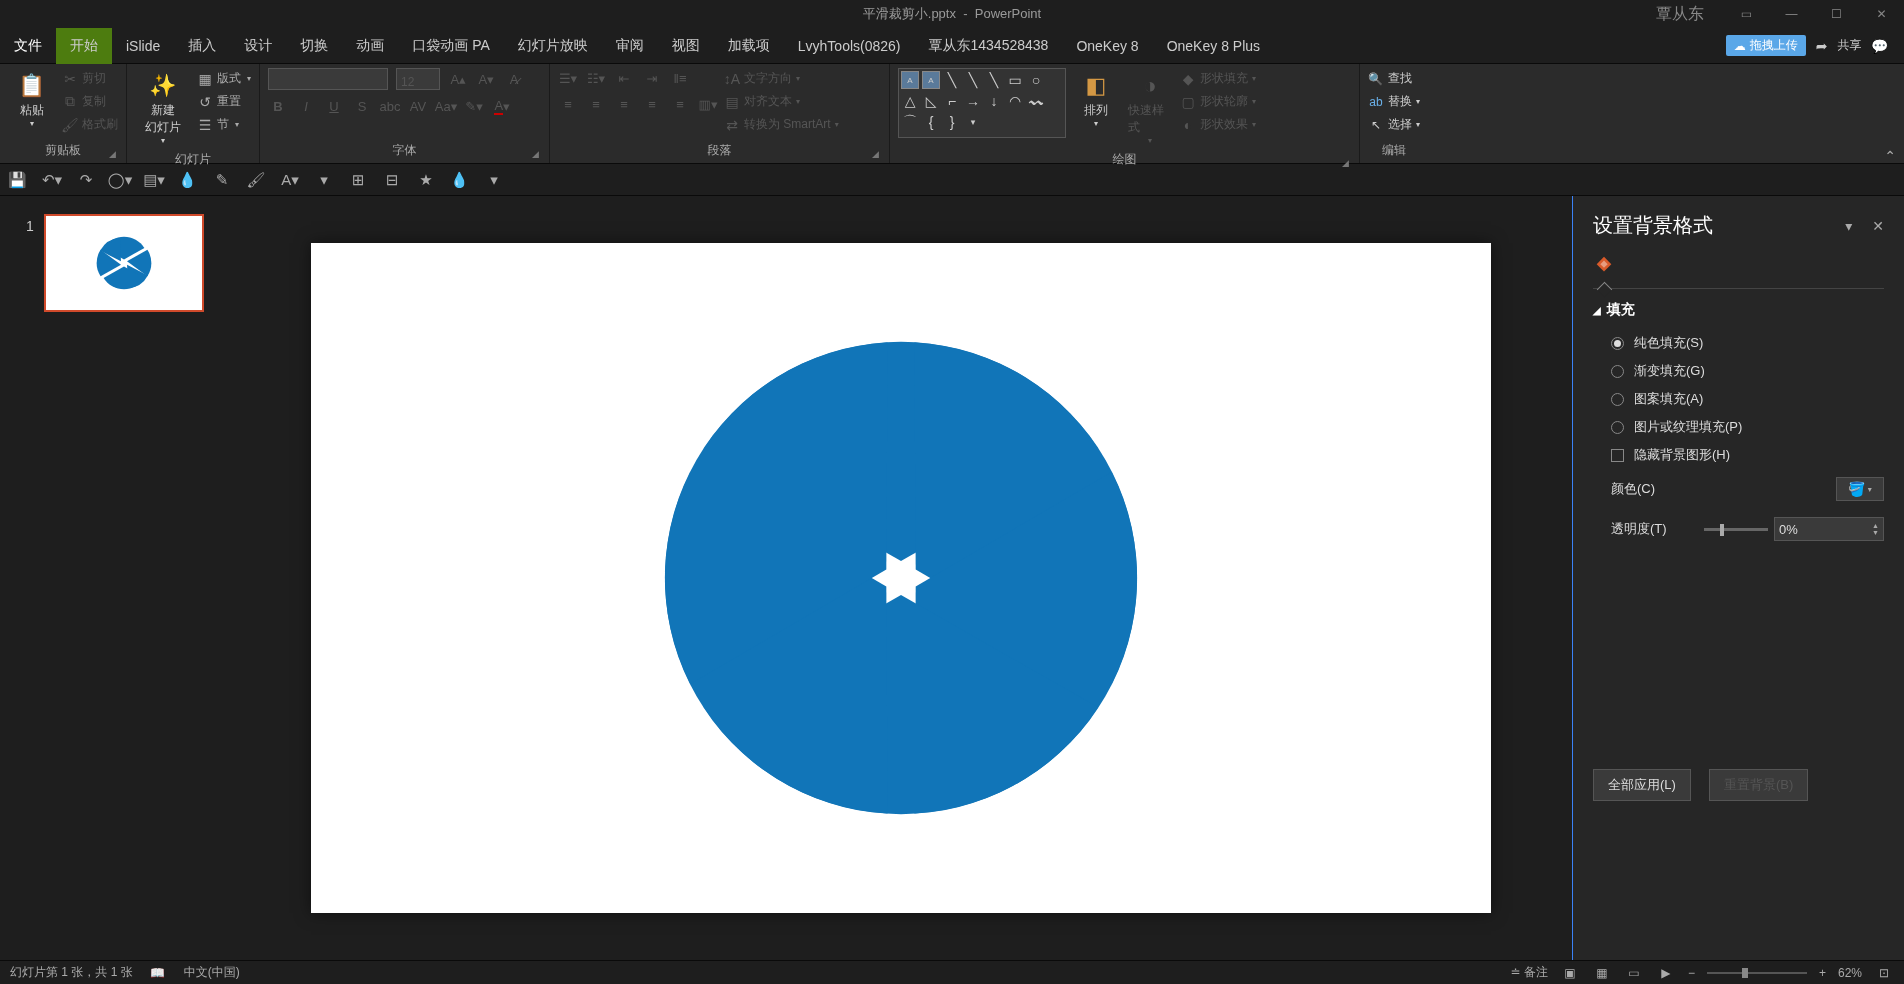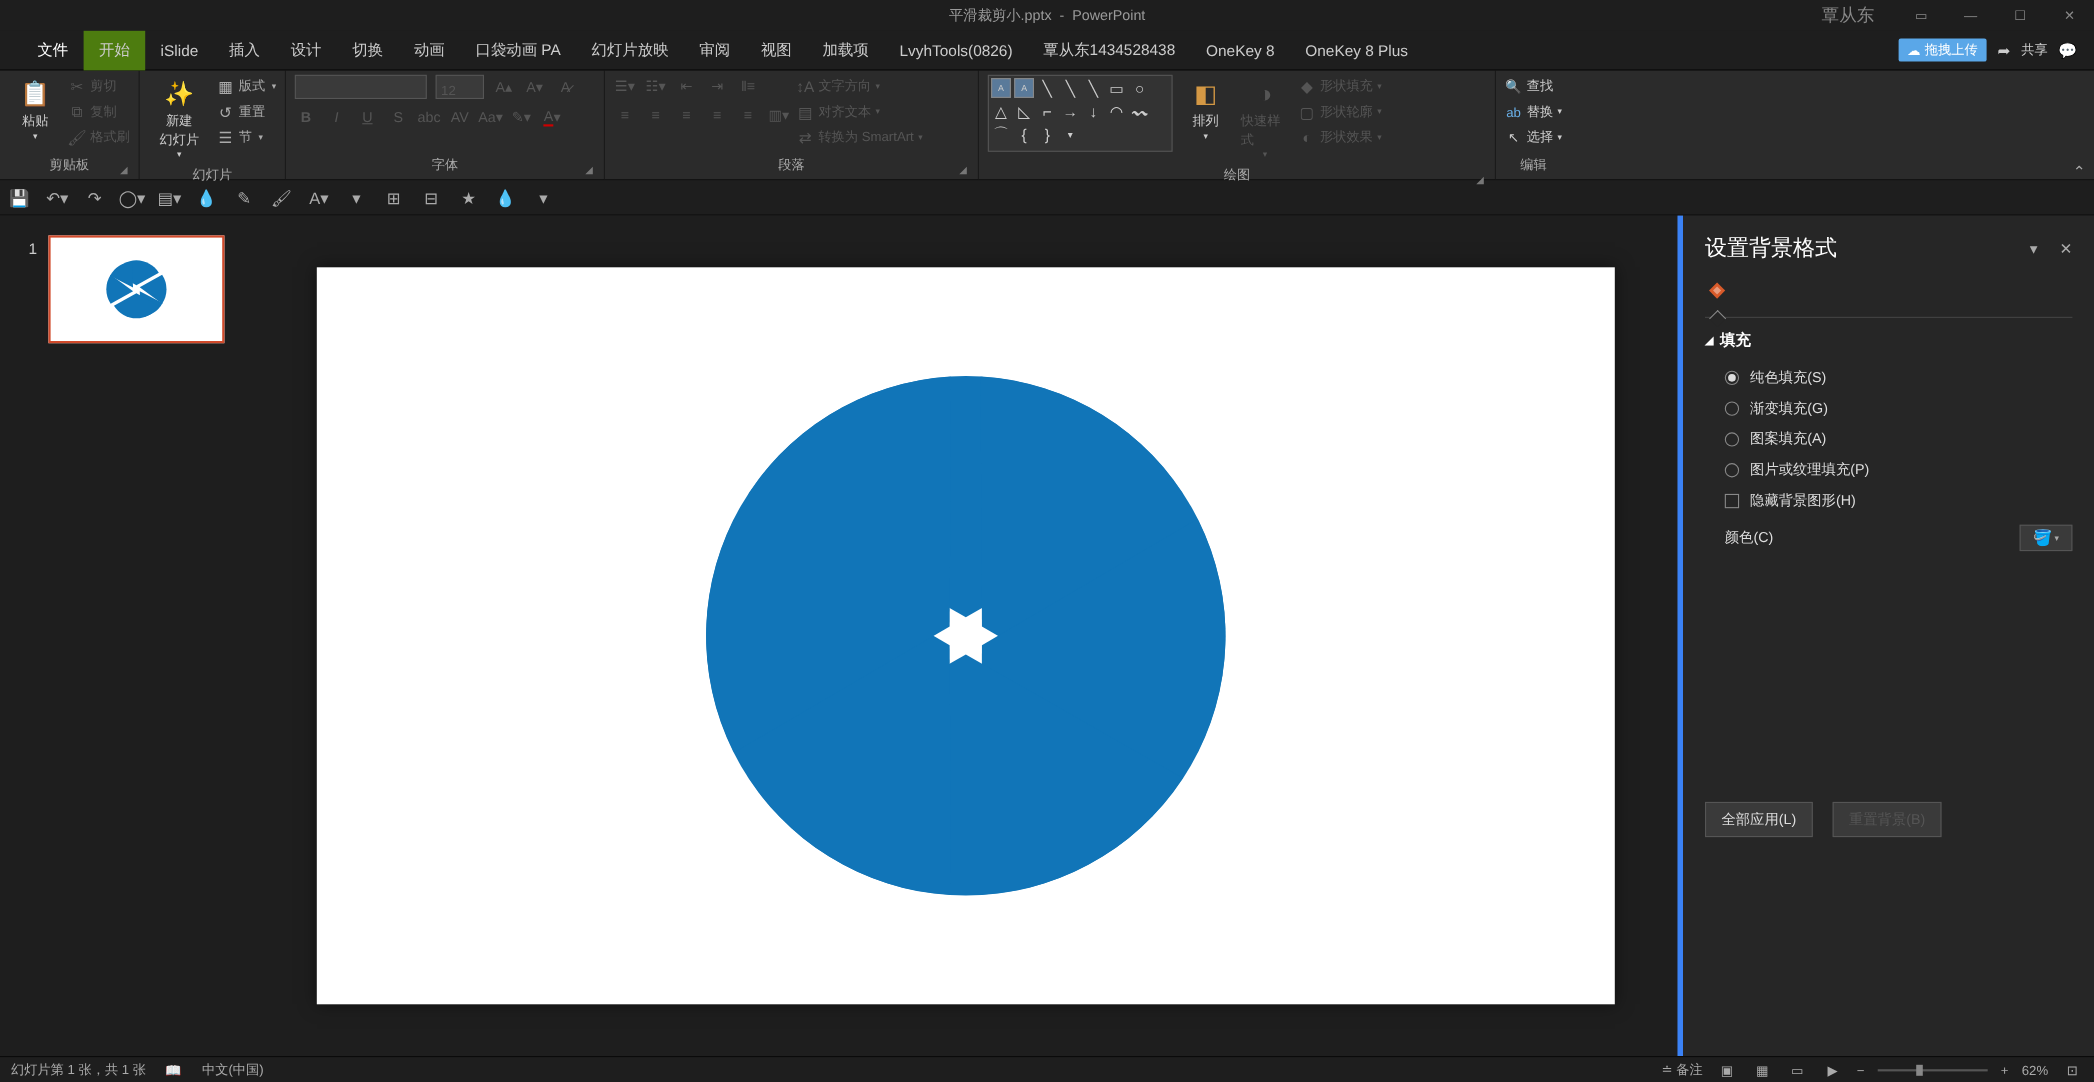--- a/index.html
+++ b/index.html
@@ -6,21 +6,21 @@
 body { background: #1e1e1e; color: #ccc; width: 1904px; height: 984px; overflow: hidden; font-size: 12px; }
 
 
 .titlebar { height: 28px; background: #1e1e1e; display: flex; align-items: center; justify-content: center; position: relative; }
 .titlebar .title { color: #9a9a9a; font-size: 13px; }
 .titlebar .right-controls { position: absolute; right: 0; display: flex; align-items: center; height: 100%; }
 .titlebar .user-name { color: #888; font-size: 16px; margin-right: 20px; }
 .win-btn { width: 45px; height: 28px; display: flex; align-items: center; justify-content: center; color: #888; cursor: pointer; }
 
 
-.tab-row { height: 36px; background: #1e1e1e; display: flex; align-items: center; position: relative; border-bottom: 1px solid #0a0a0a; padding-left: 20px; }
+.tab-row { height: 36px; background: #1e1e1e; display: flex; align-items: center; position: relative; border-bottom: 1px solid #0a0a0a; }
 .tab { padding: 0 14px; height: 36px; display: flex; align-items: center; color: #ccc; font-size: 14px; cursor: pointer; }
 .tab.active { background: #4d7c0f; }
 .tab.file { color: #fff; }
 .share-area { position: absolute; right: 0; display: flex; align-items: center; gap: 10px; height: 100%; padding-right: 15px; }
 .upload-btn { background: #5aa7e8; color: #fff; padding: 2px 8px; font-size: 12px; border-radius: 2px; display: flex; align-items: center; gap: 4px; }
 .share-icon { color: #ccc; font-size: 14px; }
 
 
 .ribbon { height: 100px; background: #2b2b2b; display: flex; border-bottom: 1px solid #0a0a0a; }
 .rgroup { display: flex; flex-direction: column; border-right: 1px solid #1a1a1a; padding: 4px 8px 0 8px; }
@@ -60,21 +60,21 @@
 .thumbs { width: 230px; background: #1e1e1e; padding: 18px 26px; overflow-y: auto; }
 .thumb-item { display: flex; align-items: flex-start; gap: 10px; }
 .thumb-num { color: #ccc; font-size: 14px; padding-top: 4px; }
 .thumb { width: 172px; height: 98px; background: #fff; border: 2px solid #d04a2b; display: flex; align-items: center; justify-content: center; }
 .thumb svg { width: 60px; height: 60px; }
 
 .canvas-wrap { flex: 1; display: flex; align-items: center; justify-content: center; background: #1e1e1e; padding: 20px 10px; }
 .slide { width: 1180px; height: 670px; background: #fff; box-shadow: 0 0 15px rgba(0,0,0,.5); display: flex; align-items: center; justify-content: center; }
 
 
-.format-pane { width: 379px; background: #262626; border-left: 5px solid #3b82f6; padding: 16px 20px; color: #ddd; }
+.format-pane { width: 332px; background: #262626; border-left: 1px solid #3b82f6; padding: 16px 20px; color: #ddd; }
 .fp-header { display: flex; align-items: center; justify-content: space-between; }
 .fp-title { font-size: 20px; color: #fff; }
 .fp-header-icons { display: flex; gap: 20px; color: #aaa; font-size: 14px; }
 .fp-tab-icon { margin-top: 16px; margin-bottom: 8px; }
 .fp-tab-icon svg { width: 22px; height: 22px; }
 .fp-divider { border-top: 1px solid #444; margin: 4px 0 12px 0; position: relative; }
 .fp-divider::before { content: ""; position: absolute; left: 6px; top: -5px; width: 10px; height: 10px; background: #262626; border-top: 1px solid #888; border-left: 1px solid #888; transform: rotate(45deg); }
 .fp-section-title { display: flex; align-items: center; gap: 6px; font-size: 14px; font-weight: bold; color: #fff; margin-bottom: 10px; }
 .fp-radio-row, .fp-check-row { display: flex; align-items: center; gap: 10px; font-size: 13px; color: #ddd; padding: 5px 0 5px 18px; cursor: pointer; }
 .radio { width: 13px; height: 13px; border-radius: 50%; border: 1px solid #888; display: flex; align-items: center; justify-content: center; }
@@ -458,20 +458,35 @@
     </div>
 
     <div class="fp-control-row">
       <span>颜色(C)</span>
       <div class="color-swatch-btn">
         <span class="paint-bucket">🪣</span>
         <span style="font-size:8px;color:#aaa;">▾</span>
       </div>
     </div>
 
+    <div class="fp-control-row">
+      <span>透明度(T)</span>
+      <div style="display:flex;align-items:center;">
+        <div class="slider-track">
+          <div class="slider-thumb"></div>
+        </div>
+        <div class="spinner">
+          <span>0%</span>
+          <div class="spinner-controls">
+              <span>▲</span>
+              <span>▼</span>
+            </div>
+        </div>
+      </div>
+    </div>
 
     <div class="fp-footer">
       <div class="fp-footer-btn">全部应用(L)</div>
       <div class="fp-footer-btn disabled">重置背景(B)</div>
     </div>
   </div>
 
 </div>
 
 <div class="statusbar">

